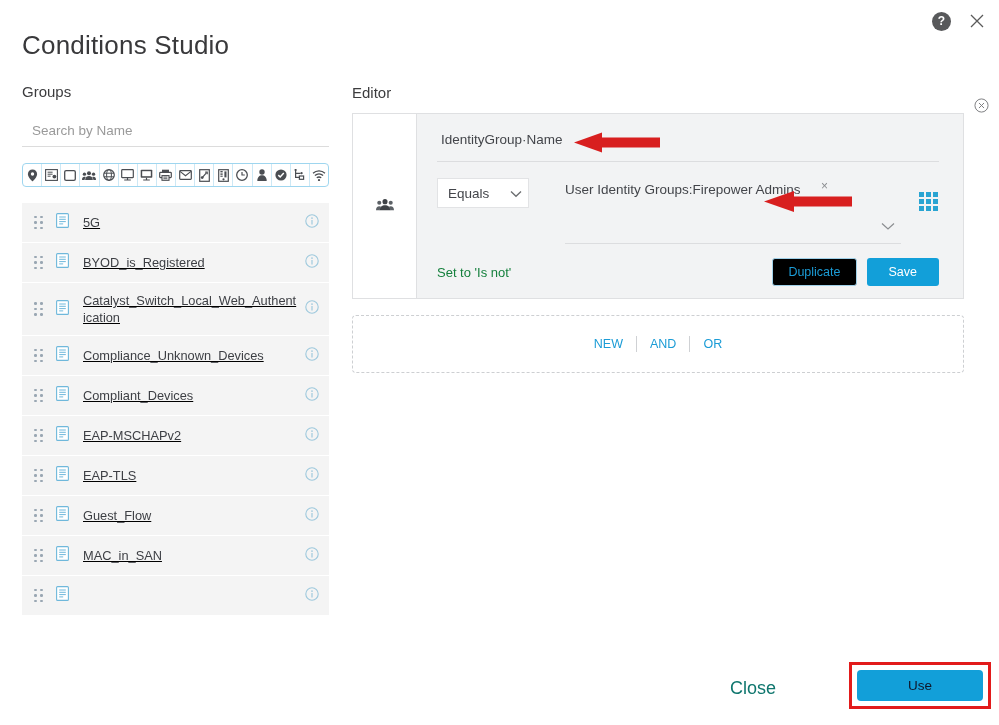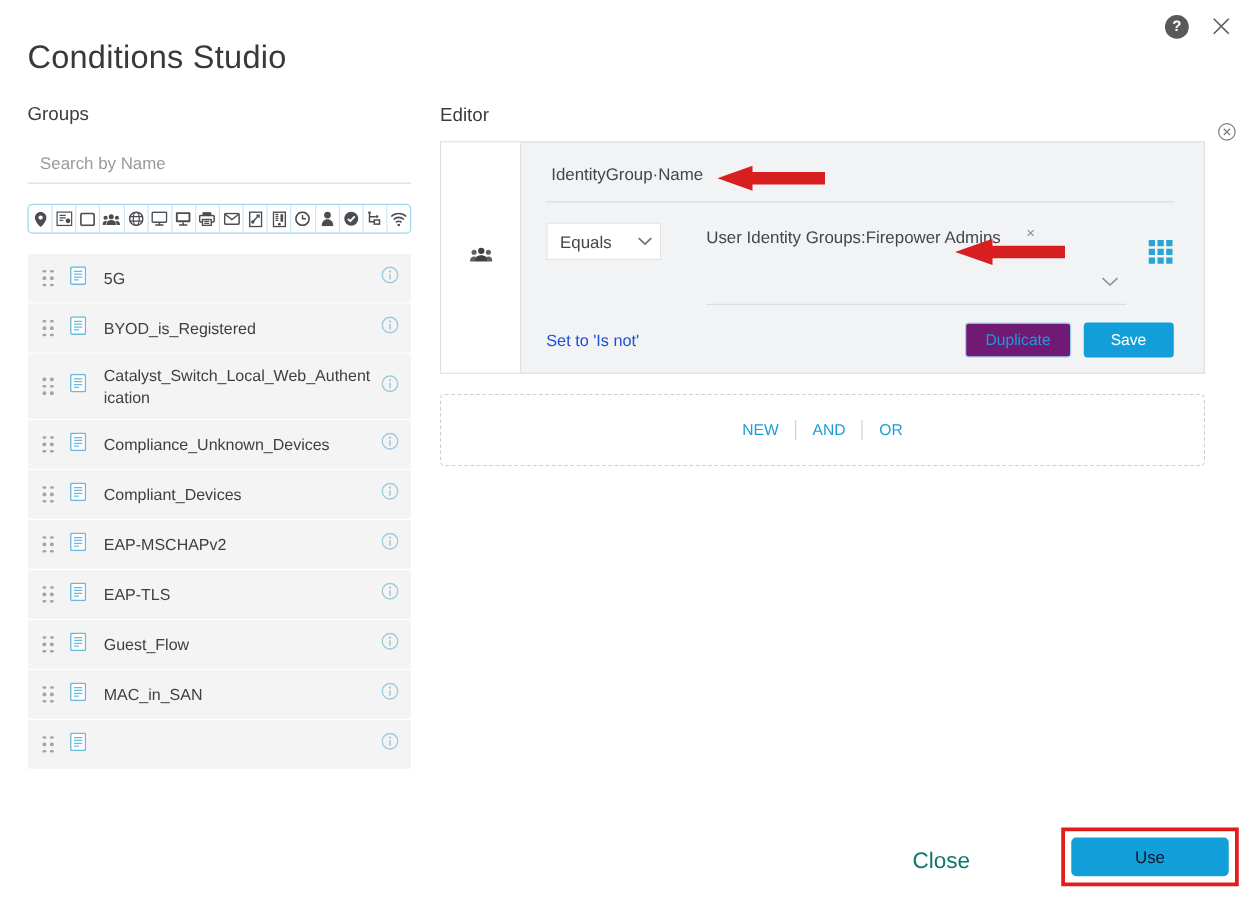--- a/index.html
+++ b/index.html
@@ -55,21 +55,21 @@
   }
   .icon-cell {
     flex: 1 1 0; height: 100%;
     display: flex; align-items: center; justify-content: center;
     border-right: 1px solid #cde8f5; cursor: pointer;
   }
   .icon-cell:last-child { border-right: none; }
   .icon-cell svg { display: block; }
 
   
-  .lib-list { margin-top: 16px; width: 307px; height: 440px; overflow: hidden; position: relative; }
+  .lib-list { margin-top: 16px; width: 307px; height: 440px; overflow: hidden; position: relative; text-decoration: underline; }
   .lib-row {
     display: flex; align-items: center;
     background: #f4f4f4; border-bottom: 1px solid #ffffff;
     min-height: 40px; padding: 6px 10px 6px 12px; cursor: pointer;
   }
   .lib-row.tall { min-height: 53px; }
   .drag-handle { width: 14px; flex: 0 0 14px; margin-right: 8px; cursor: grab; }
   .drag-handle .dotgrid { display: grid; grid-template-columns: 3px 3px; gap: 3px; }
   .drag-handle i { display: block; width: 2.5px; height: 2.5px; background: #9aa7b3; border-radius: 50%; }
   .doc-icon { flex: 0 0 15px; margin-right: 12px; }
@@ -116,24 +116,24 @@
     position: absolute; left: 256px; top: 2px;
     font-size: 12px; color: #8b8d90; cursor: pointer; line-height: 1;
   }
   .value-chev { position: absolute; right: 6px; bottom: 8px; color: #8b8d90; cursor: pointer; }
 
   .grid-icon { flex: 0 0 20px; margin-left: 18px; margin-top: 14px; cursor: pointer; }
   .grid-icon .g { display: grid; grid-template-columns: repeat(3, 5px); gap: 2px; }
   .grid-icon .g i { display: block; width: 5px; height: 5px; background: #29a4d2; }
 
   .footer-row { display: flex; align-items: center; margin-top: 14px; }
-  .isnot-link { font-size: 13px; color: #1d4ed8; cursor: pointer; }
+  .isnot-link { font-size: 13px; color: #15803d; cursor: pointer; }
   .spacer { flex: 1 1 auto; }
   .btn-dup {
-    font-size: 12.5px; color: #1b9cd6; background: #701a75;
+    font-size: 12.5px; color: #1b9cd6; background: #000000;
     border: 1px solid #9fd0e8; border-radius: 3px;
     padding: 6px 15px; cursor: pointer; font-family: "Liberation Sans", sans-serif;
   }
   .btn-save {
     font-size: 12.5px; color: #ffffff; background: #129fd9;
     border: none; border-radius: 3px; margin-left: 10px;
     padding: 7px 22px; cursor: pointer; font-family: "Liberation Sans", sans-serif;
   }
   .card-close {
     position: absolute; right: -26px; top: -16px;

